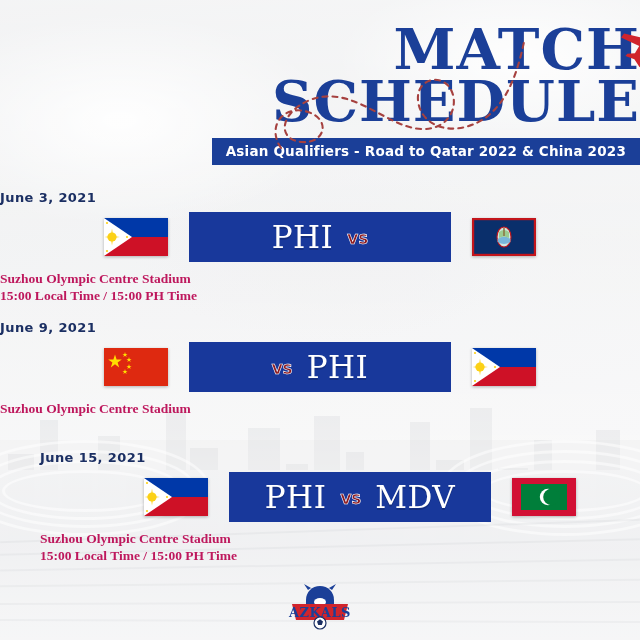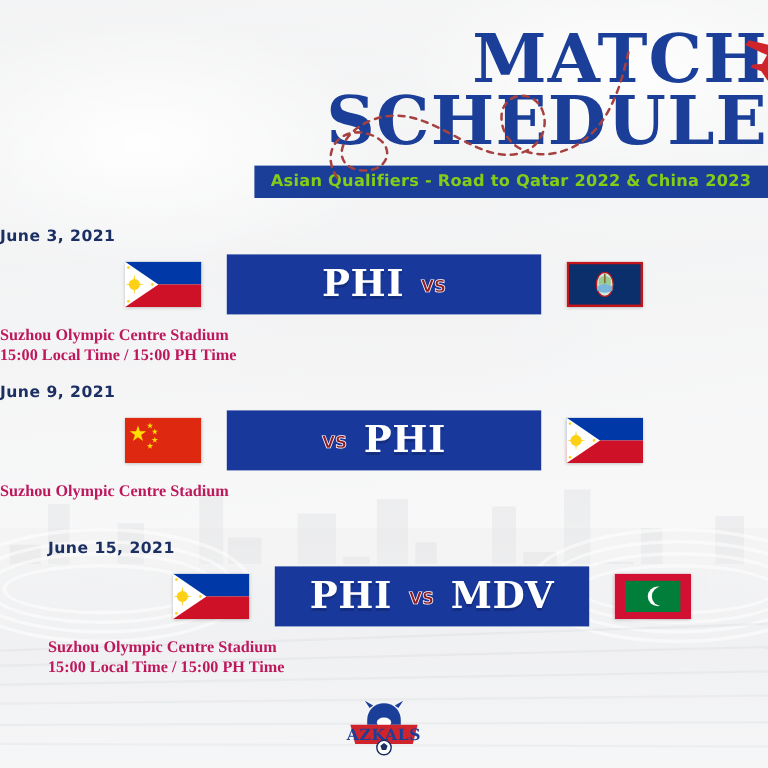--- a/index.html
+++ b/index.html
@@ -67,21 +67,21 @@
   }
   .hero-line1 { font-size:56px; }
   .hero-line2 { font-size:56px; }
   .title-wrap { position:relative; display:inline-block; }
 
   .flight-svg { position:absolute; left:-26px; top:-16px; width:330px; height:150px; pointer-events:none; }
 
   .subtitle-bar {
     display:inline-block;
     background:#1b3f98;
-    color:#84cc16;
+    color:#ffffff;
     font-size:13.5px;
     font-weight:bold;
     letter-spacing:.2px;
     padding:5px 14px 6px 14px;
     margin-top:11px;
     white-space:nowrap;
     font-family:"DejaVu Sans", sans-serif;
   }
 
   
@@ -102,21 +102,21 @@
     justify-content:center;
   }
   .vs-box {
     width:262px; height:50px;
     background:#18389b;
     display:flex; align-items:center; justify-content:center;
     gap:14px;
   }
   .team-code {
     font-family:"DejaVu Serif", serif;
-    font-weight:700;
+    font-weight:400;
     font-size:31px;
     color:#ffffff;
     letter-spacing:.5px;
     line-height:1;
     text-shadow:0 2px 0 rgba(0,0,0,.18);
   }
   .vs-label {
     font-family:"DejaVu Sans", sans-serif;
     font-weight:bold;
     font-size:14px;

